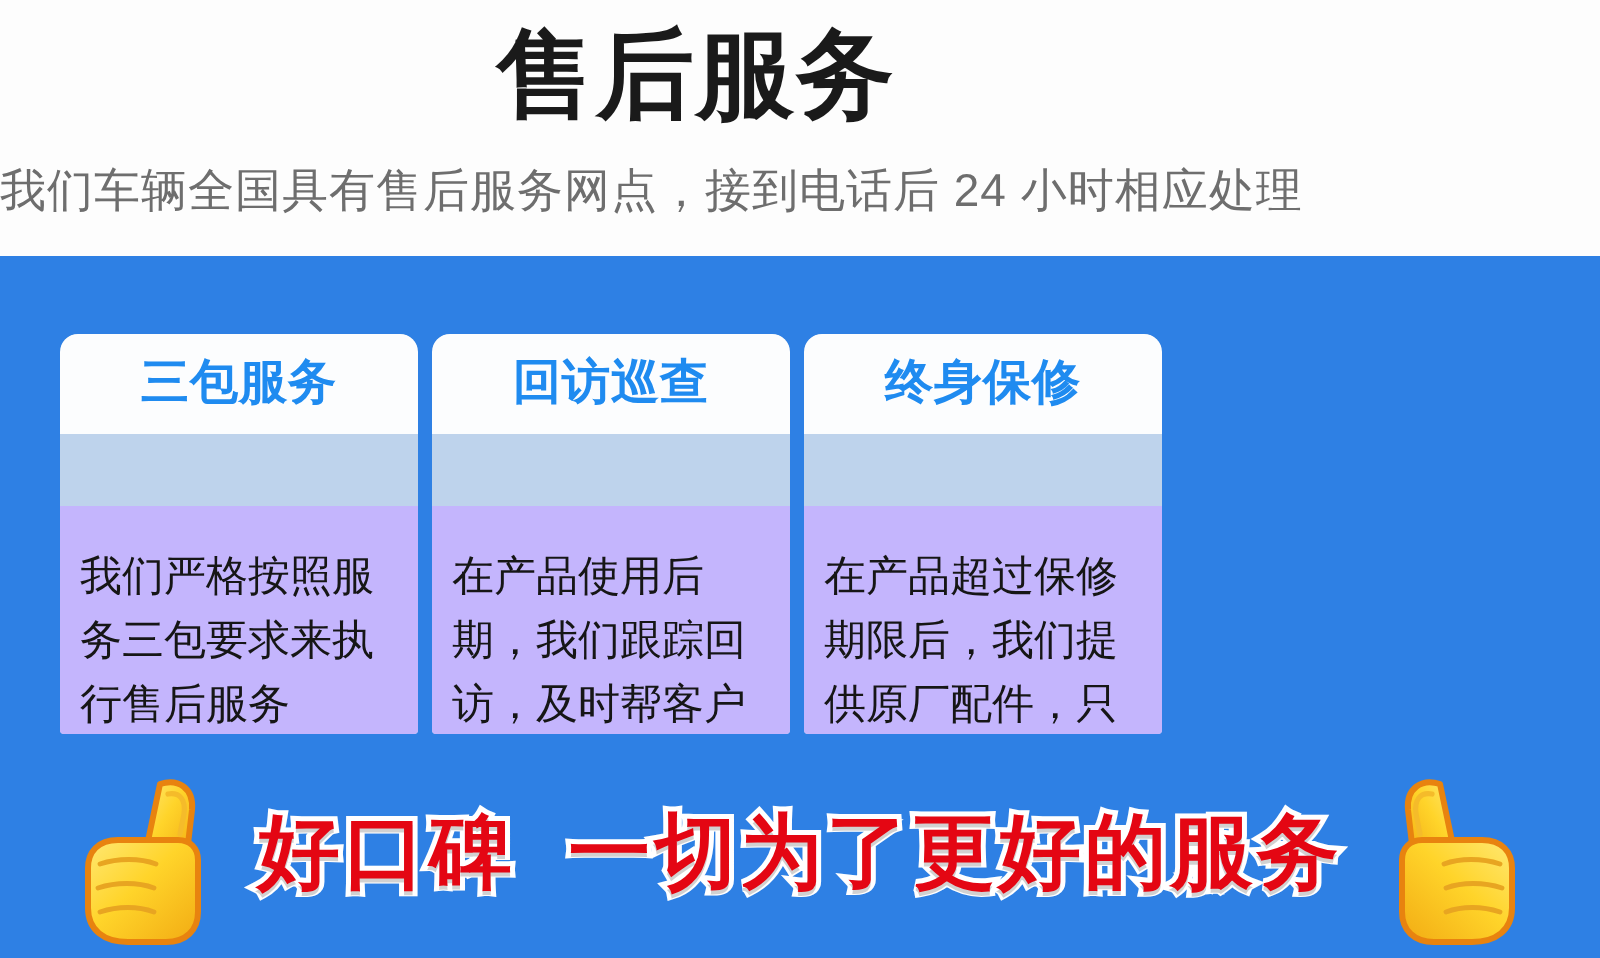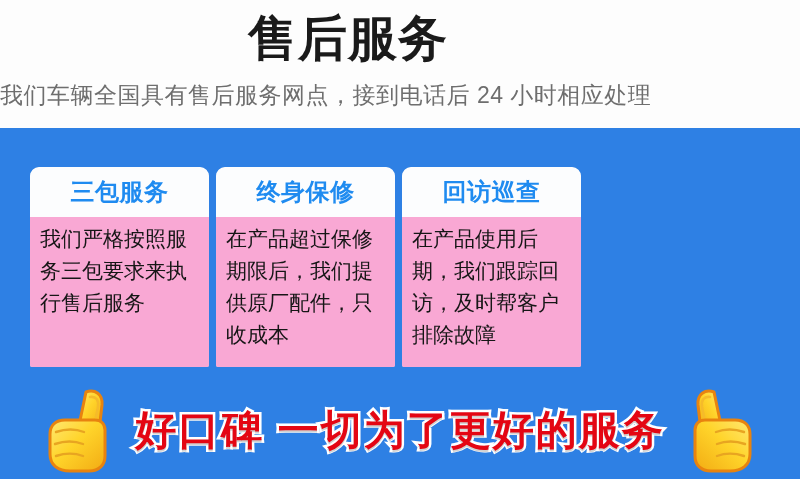--- a/index.html
+++ b/index.html
@@ -97,23 +97,24 @@
   }
   .card-title {
     font-size: 24px;
     line-height: 28px;
     font-weight: bold;
     color: #1f8bf0;
     letter-spacing: 0.5px;
   }
   .card-body {
     flex: 1 1 auto;
-    background: #f9a8d4;
-    padding: 6px 10px 4px 10px;
+    background: #c4b5fd;
+    padding: 20px 10px 4px 10px;
     box-sizing: border-box;
+    margin-top: 36px;
   }
   .card-text {
     font-size: 21px;
     line-height: 32px;
     color: #161616;
     letter-spacing: 0px;
     word-break: break-all;
   }
 
   
@@ -139,20 +140,21 @@
   .banner-text {
     font-size: 41px;
     line-height: 52px;
     font-weight: bold;
     color: #e40613;
     letter-spacing: 2px;
     white-space: nowrap;
     -webkit-text-stroke: 5px #ffffff;
     paint-order: stroke fill;
     text-shadow: 0 2px 0 rgba(0,0,0,0.18);
+    font-family: Liberation Mono, monospace;
   }
 </style>
 </head>
 <body>
 
 <div class="page">
 
   <div class="header">
     <div class="header-title">售后服务</div>
     <div class="header-subtitle">我们车辆全国具有售后服务网点，接到电话后 24 小时相应处理</div>
@@ -167,33 +169,33 @@
           <span class="card-title">三包服务</span>
         </div>
         <div class="card-body">
           <div class="card-text">我们严格按照服务三包要求来执行售后服务</div>
         </div>
       </div>
 
 
       <div class="card">
         <div class="card-header">
+          <span class="card-title">回访巡查</span>
+        </div>
+        <div class="card-body">
+          <div class="card-text">在产品使用后期，我们跟踪回访，及时帮客户排除故障</div>
+        </div>
+      </div>
+
+      <div class="card">
+        <div class="card-header">
           <span class="card-title">终身保修</span>
         </div>
         <div class="card-body">
           <div class="card-text">在产品超过保修期限后，我们提供原厂配件，只收成本</div>
-        </div>
-      </div>
-
-      <div class="card">
-        <div class="card-header">
-          <span class="card-title">回访巡查</span>
-        </div>
-        <div class="card-body">
-          <div class="card-text">在产品使用后期，我们跟踪回访，及时帮客户排除故障</div>
         </div>
       </div>
 
     </div>
 
     <div class="banner">
 
       <svg class="thumb" viewBox="0 0 74 88">
         <defs>
           <linearGradient id="thumbGrad" x1="0" y1="0" x2="1" y2="1">

